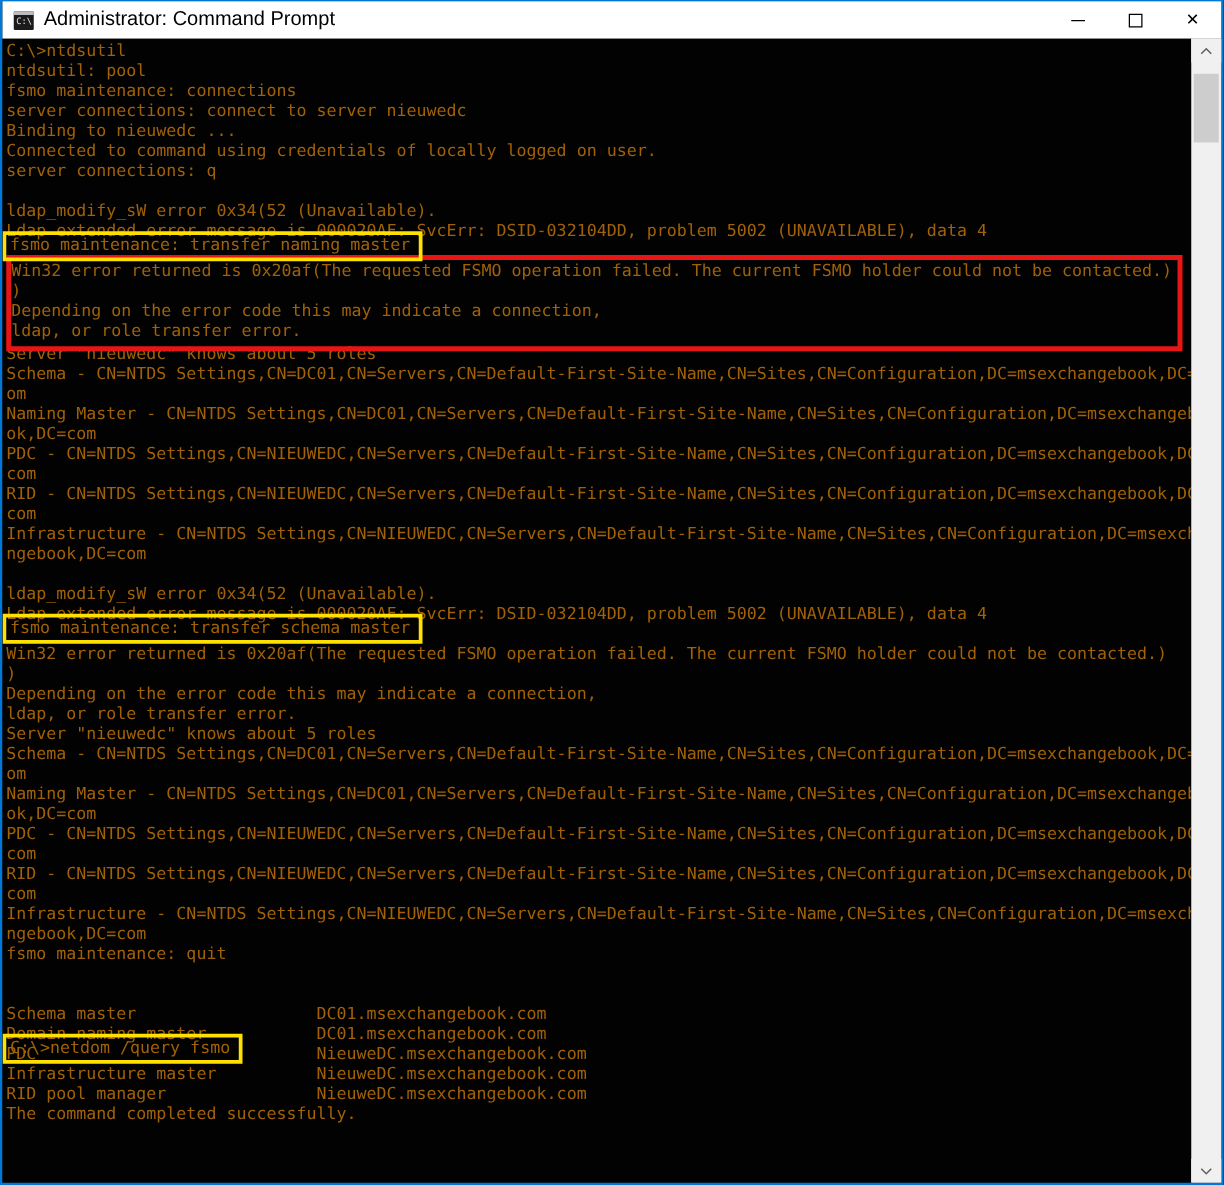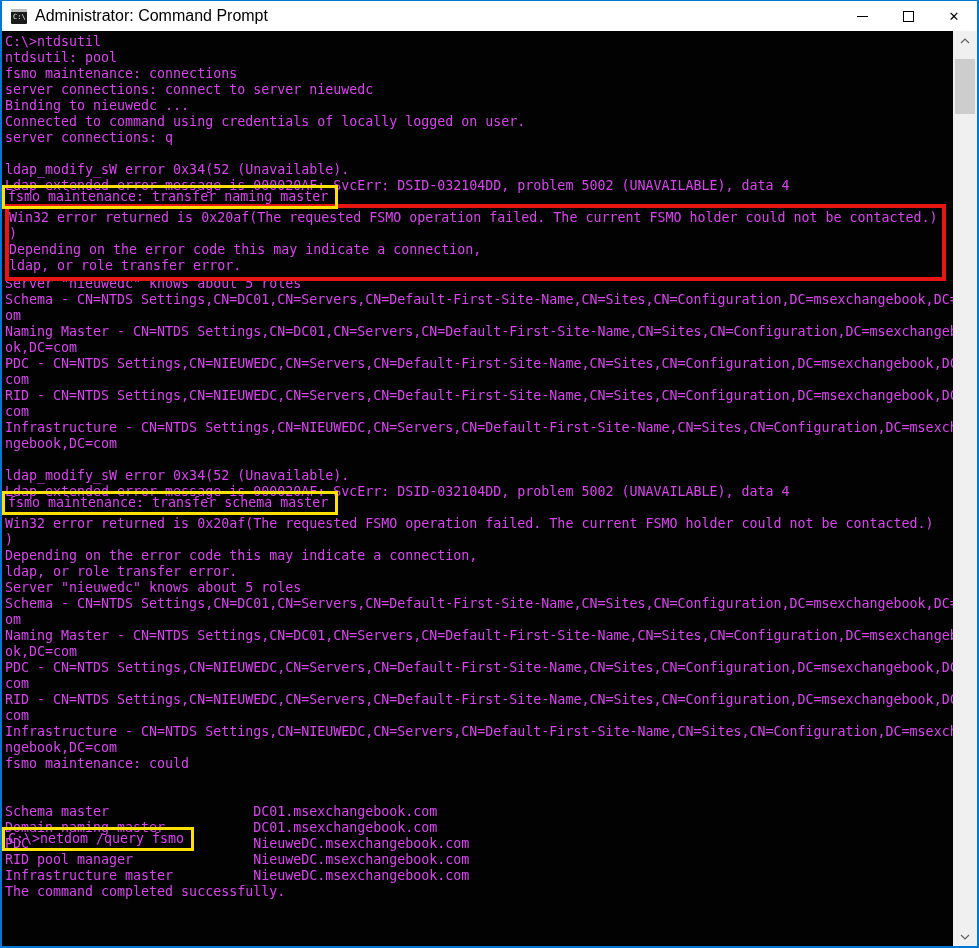--- a/index.html
+++ b/index.html
@@ -32,21 +32,21 @@
     color:#000;cursor:default;background:transparent;border:none;padding:0;
   }
   .glyph-min{display:block;width:11px;height:1px;background:#000;}
   .glyph-max{display:block;width:9px;height:9px;border:1px solid #000;}
   .glyph-close{font-size:13px;line-height:13px;font-family:"DejaVu Sans",sans-serif;}
   .console{
     position:absolute;left:0;top:30px;right:24px;bottom:0;background:#020202;
     overflow:hidden;padding:3px 0 0 3px;box-sizing:border-box;
   }
   .tline{
-    height:16px;line-height:16px;font-size:13.3px;color:#d946ef;
+    height:16px;line-height:16px;font-size:13.3px;color:#a16207;
     white-space:pre;overflow:visible;
   }
   .ybox{
     display:inline-block;position:relative;top:-2px;z-index:3;
     border:3px solid #FFE100;padding:1px 7px 1px 3px;margin-left:-3px;
     line-height:16px;
     margin-top:41px;
   }
   .redbox{
     position:relative;z-index:2;box-sizing:border-box;width:941px;
@@ -128,28 +128,28 @@
       <div class="tline">Schema - CN=NTDS Settings,CN=DC01,CN=Servers,CN=Default-First-Site-Name,CN=Sites,CN=Configuration,DC=msexchangebook,DC=c</div>
       <div class="tline">om</div>
       <div class="tline">Naming Master - CN=NTDS Settings,CN=DC01,CN=Servers,CN=Default-First-Site-Name,CN=Sites,CN=Configuration,DC=msexchangebo</div>
       <div class="tline">ok,DC=com</div>
       <div class="tline">PDC - CN=NTDS Settings,CN=NIEUWEDC,CN=Servers,CN=Default-First-Site-Name,CN=Sites,CN=Configuration,DC=msexchangebook,DC=</div>
       <div class="tline">com</div>
       <div class="tline">RID - CN=NTDS Settings,CN=NIEUWEDC,CN=Servers,CN=Default-First-Site-Name,CN=Sites,CN=Configuration,DC=msexchangebook,DC=</div>
       <div class="tline">com</div>
       <div class="tline">Infrastructure - CN=NTDS Settings,CN=NIEUWEDC,CN=Servers,CN=Default-First-Site-Name,CN=Sites,CN=Configuration,DC=msexcha</div>
       <div class="tline">ngebook,DC=com</div>
-      <div class="tline">fsmo maintenance: could</div>
+      <div class="tline">fsmo maintenance: quit</div>
       <div class="tline"></div>
       <div class="tline"><span class="ybox">C:\&gt;netdom /query fsmo</span></div>
       <div class="tline">Schema master                  DC01.msexchangebook.com</div>
       <div class="tline">Domain naming master           DC01.msexchangebook.com</div>
       <div class="tline">PDC                            NieuweDC.msexchangebook.com</div>
+      <div class="tline">Infrastructure master          NieuweDC.msexchangebook.com</div>
       <div class="tline">RID pool manager               NieuweDC.msexchangebook.com</div>
-      <div class="tline">Infrastructure master          NieuweDC.msexchangebook.com</div>
       <div class="tline">The command completed successfully.</div>
     </div>
 
   <div class="scrollbar">
     <button class="sb-btn sb-up">
       <svg class="chev" viewBox="0 0 10 6">
         <polyline points="1,5 5,1 9,5" fill="none" stroke="#606060" stroke-width="1.2"></polyline>
       </svg>
     </button>
     <div class="sb-thumb"></div>

